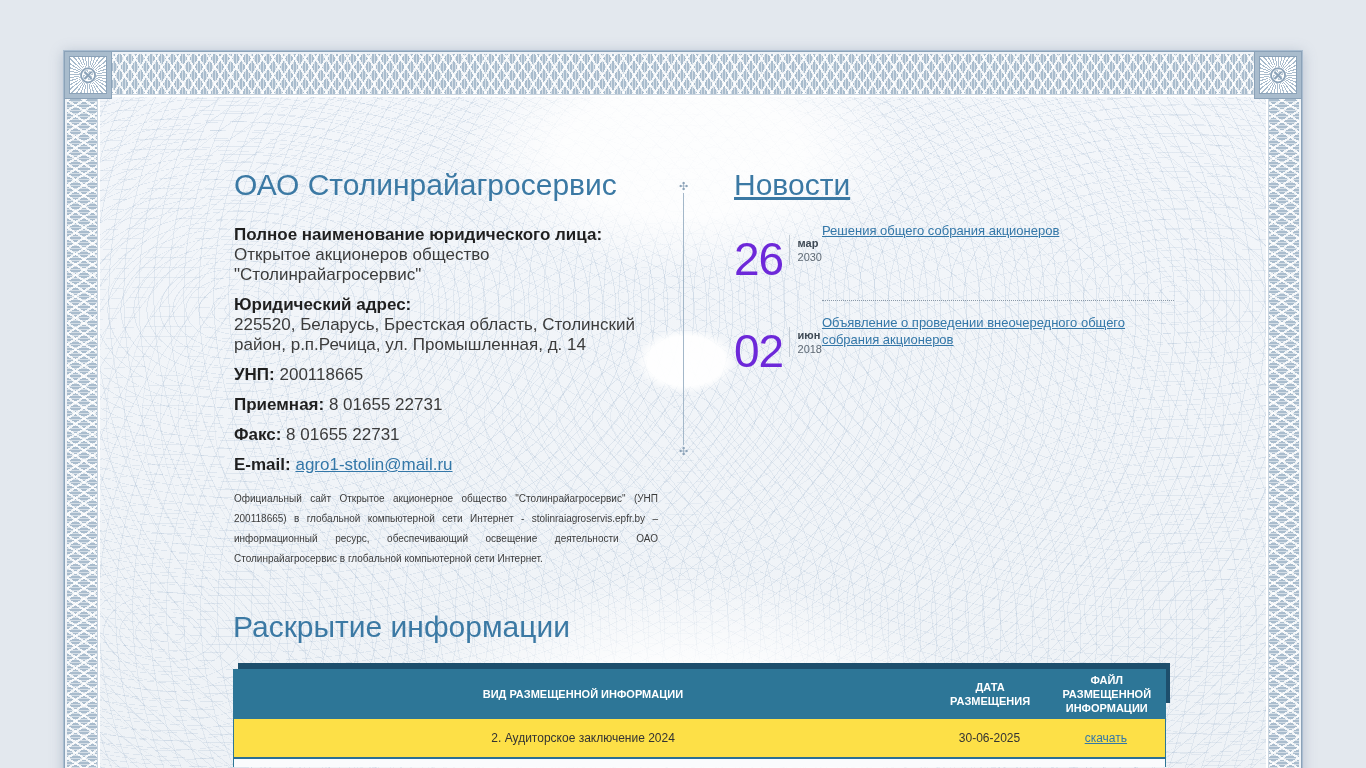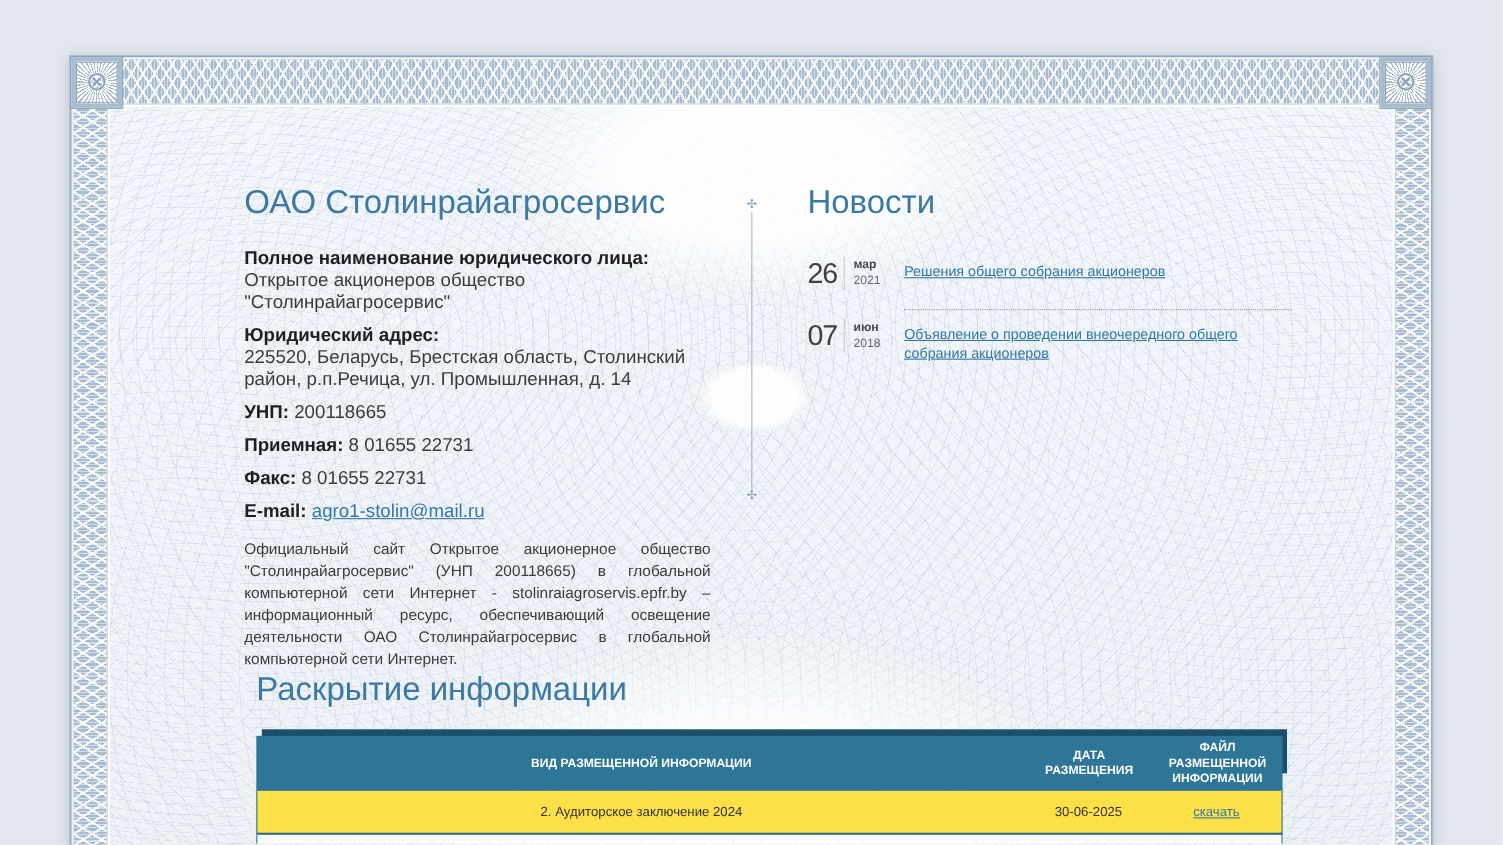--- a/index.html
+++ b/index.html
@@ -66,39 +66,39 @@
   .corner.tr{right:2px;}
   .rosette-center{
     position:absolute;inset:0;display:flex;align-items:center;justify-content:center;
     color:#8ba2b8;font-size:24px;line-height:1;text-shadow:0 0 2px #fff;
   }
   
   .content{position:absolute;inset:0;z-index:2;}
   h1,h2{
     font-size:30px;font-weight:400;color:#3b79a4;margin:0 0 24px;line-height:1.1;
   }
-  .left-col{position:absolute;left:159px;top:118px;width:424px;}
+  .left-col{position:absolute;left:171px;top:118px;width:424px;}
   .pair{margin:0 0 10px;font-size:17px;line-height:20px;color:#3b3b3b;}
   .pair b{color:#1f1f1f;}
   a{color:#3377a8;text-decoration:underline;cursor:pointer;}
-  .about{margin:14px 0 0;font-size:14px;line-height:20px;color:#3b3b3b;text-align:justify;}
+  .about{margin:14px 0 0;font-size:10px;line-height:20px;color:#3b3b3b;text-align:justify;}
   
   .divider{position:absolute;left:620px;top:143px;width:1px;height:252px;background:#a3b7c9;}
   .finial{
     position:absolute;left:50%;transform:translateX(-50%);
     color:#8ba2b8;font-size:11px;line-height:1;
   }
   .finial.top{top:-12px;}
   .finial.bottom{bottom:-12px;}
   
   .news{position:absolute;left:671px;top:118px;width:440px;}
-  .news h2{margin-bottom:32px;}
+  .news h2{margin-bottom:16px;text-decoration:underline;}
   .news-item{display:flex;align-items:flex-start;margin-top:8px;}
   .date{display:flex;align-items:center;width:88px;flex:none;}
-  .day{font-size:26px;color:#404040;line-height:1;letter-spacing:-1px;}
+  .day{font-size:46px;color:#6d28d9;line-height:1;letter-spacing:-1px;margin-top:19px;}
   .vbar{width:1px;height:30px;background:#c3ccd5;margin:0 8px 0 6px;}
   .my{display:flex;flex-direction:column;font-size:11px;line-height:14px;}
   .my b{color:#3e4954;font-weight:700;}
   .my i{font-style:normal;color:#5d6873;}
   .news-link{font-size:13px;line-height:17px;padding-top:5px;display:inline-block;}
   .dotted{border-top:1px dotted #8c9aa8;margin:18px 0 6px 88px;}
   
   .disclosure{position:absolute;left:170px;top:560px;width:935px;}
   .disclosure h2{margin-bottom:26px;}
   .tbl-wrap{position:relative;width:933px;}
@@ -179,31 +179,31 @@
 
     <section class="news">
       <h2>Новости</h2>
 
       <div class="news-item">
         <div class="date">
           <span class="day">26</span>
           <span class="vbar"></span>
           <span class="my">
             <b>мар</b>
-            <i>2021</i>
+            <i>2030</i>
           </span>
         </div>
         <a href="#" class="news-link">Решения общего собрания акционеров</a>
       </div>
 
       <div class="dotted"></div>
 
       <div class="news-item">
         <div class="date">
-          <span class="day">07</span>
+          <span class="day">02</span>
           <span class="vbar"></span>
           <span class="my">
             <b>июн</b>
             <i>2018</i>
           </span>
         </div>
         <a href="#" class="news-link">Объявление о проведении внеочередного общего собрания акционеров</a>
       </div>
     </section>
 

